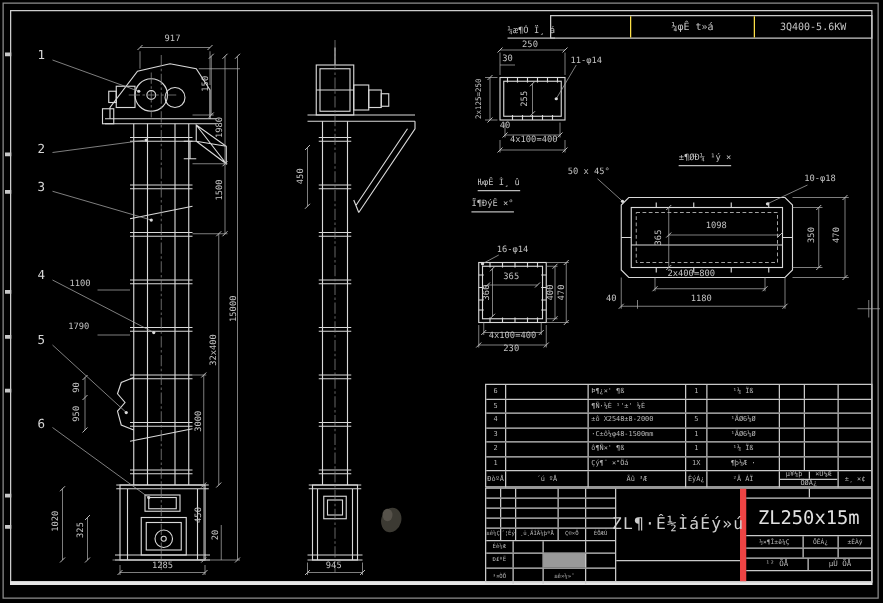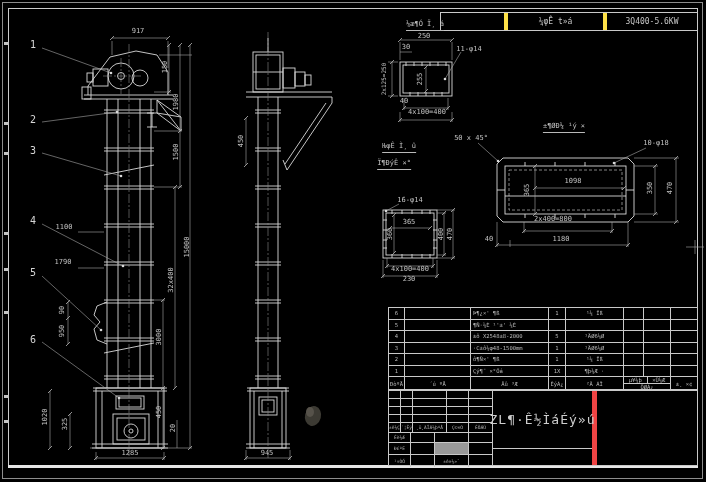--- a/index.html
+++ b/index.html
@@ -14,21 +14,21 @@
   
   .t{position:absolute;font:7px/1 "DejaVu Sans Mono",monospace;color:#c2c2c2;
      white-space:nowrap;transform:translate(-50%,-50%);}
   .rot{transform:translate(-50%,-50%) rotate(-90deg);}
   .bal{font-size:10px;color:#d6d6d6;}
   .ul{border-bottom:1px solid #b9b9b9;padding-bottom:2px;}
   .s6{font-size:6px;}
   
   .topbar{left:440px;top:12px;width:258px;height:19px;border:1px solid #c9c9c9;display:flex;}
   .topbar .cell{box-sizing:border-box;height:100%;display:flex;align-items:center;justify-content:center;
-                font-size:8px;color:#c5c5c5;border-left:4px solid #fde047;}
+                font-size:8px;color:#c5c5c5;border-left:1px solid #fde047;}
   .topbar .cell:first-child{border-left:none;}
   
   .ptable{left:388px;top:307px;width:310px;height:83px;border:1px solid #c9c9c9;
           font-size:5.5px;color:#b9b9b9;}
   .prow{display:flex;height:11.5px;box-sizing:border-box;border-bottom:1px solid #c9c9c9;}
   .phead{height:13px;border-bottom:none;}
   .pc{box-sizing:border-box;border-right:1px solid #c9c9c9;height:100%;display:flex;
       align-items:center;justify-content:center;overflow:hidden;}
   .pc.last{border-right:none;flex:1;}
   .pc.name{justify-content:flex-start;padding-left:2px;}
@@ -386,15 +386,39 @@
       <div class="tbr" style="height:12px;border-bottom:none">
         <div class="tbc" style="width:22px">¹¤ÒÕ</div>
         <div class="tbc" style="width:24px"></div>
         <div class="tbc" style="width:34px">±ê×¼»¯</div>
         <div class="tbc last"></div>
       </div>
     </div>
     <div class="tb-m">
       <div class="tb-title">ZL¶·Ê½ÌáÉý»ú</div>
     </div>
+    <div class="tb-r">
+      <div class="row" style="height:8px">
+          <div class="rc" style="width:51px"></div>
+          <div class="rc last"></div>
+        </div>
+      <div class="row tb-model">ZL250x15m</div>
+      <div class="row" style="height:10px">
+        <div class="rc" style="width:46px">½×¶Î±ê¼Ç</div>
+        <div class="rc" style="width:28px">ÖÊÁ¿</div>
+        <div class="rc last">±ÈÀý</div>
+      </div>
+      <div class="row" style="height:8px">
+          <div class="rc" style="width:46px"></div>
+          <div class="rc" style="width:28px"></div>
+          <div class="rc last"></div>
+        </div>
+      <div class="row" style="height:10px">
+        <div class="rc" style="width:50px;font-size:6px">¹² ÕÅ</div>
+        <div class="rc last" style="font-size:6px">µÚ ÕÅ</div>
+      </div>
+      <div class="row" style="height:10px;border-bottom:none">
+          <div class="rc last"></div>
+        </div>
+    </div>
   </div>
 
 </div>
 
 </body></html>

